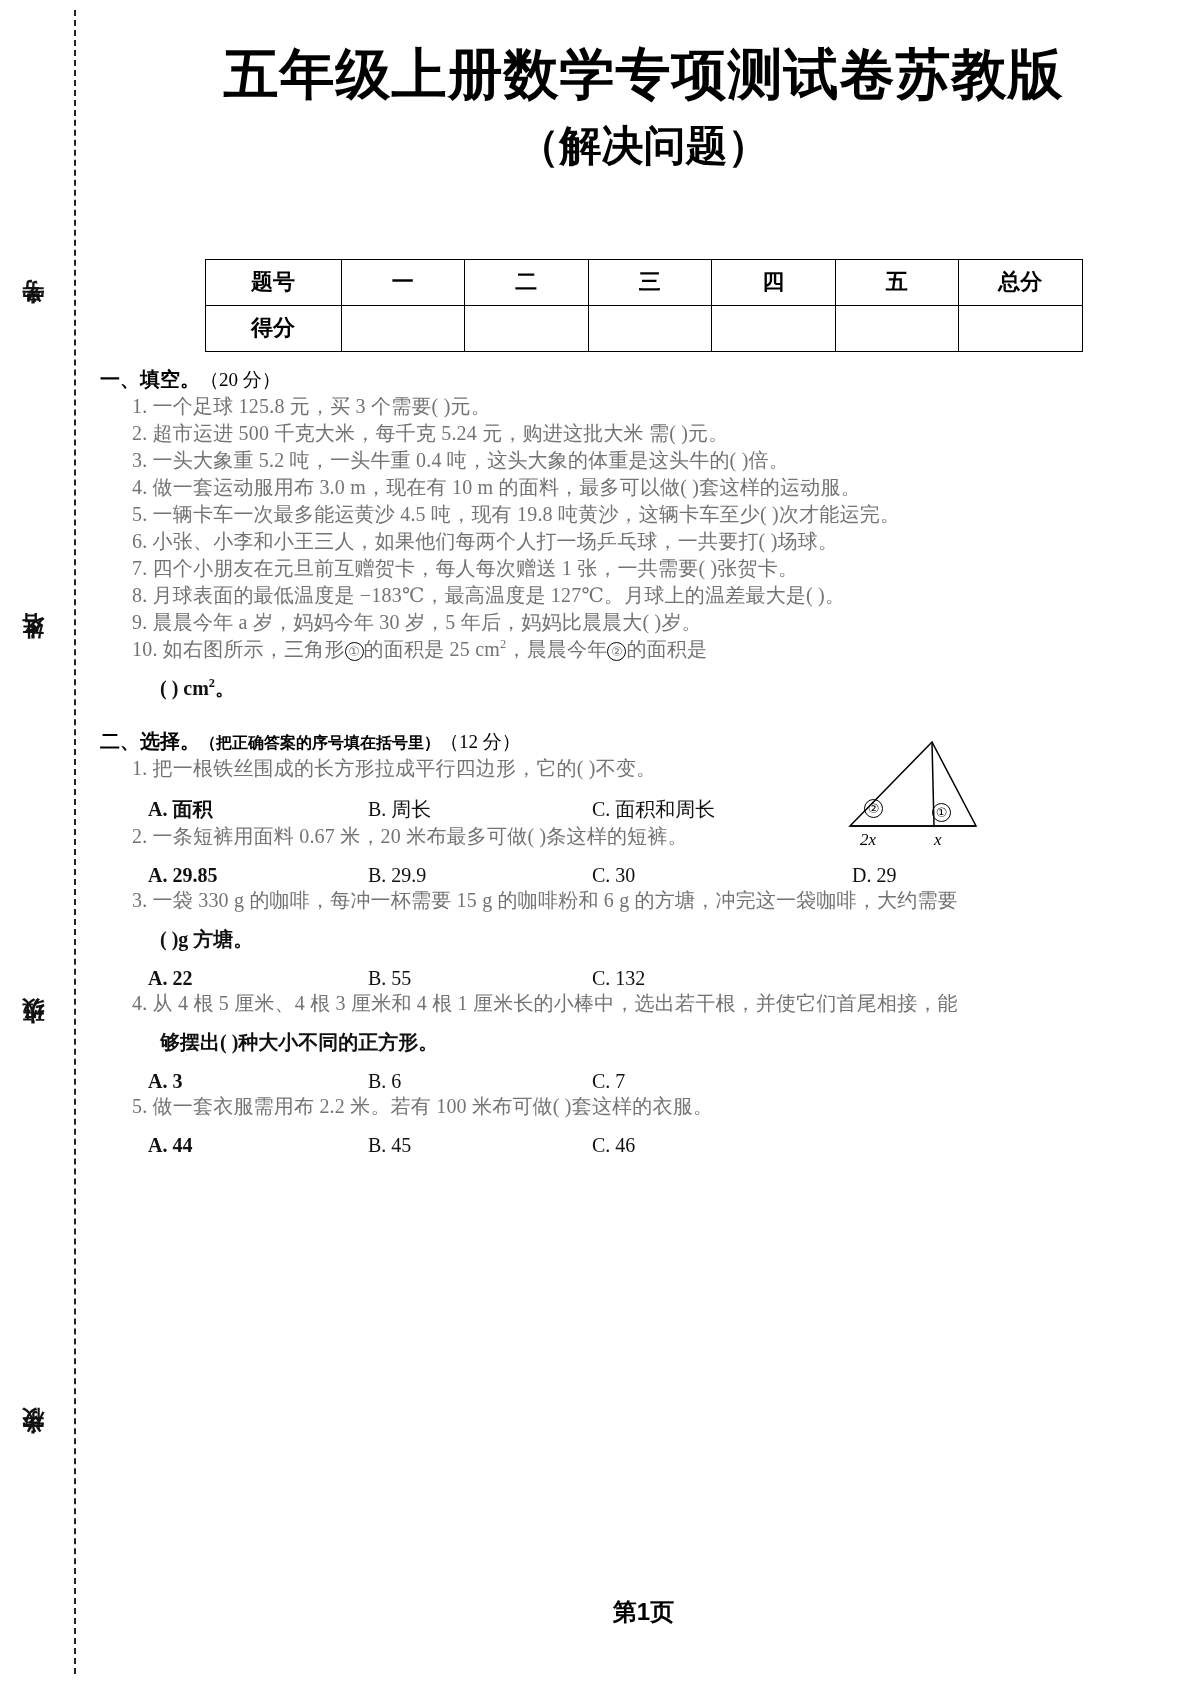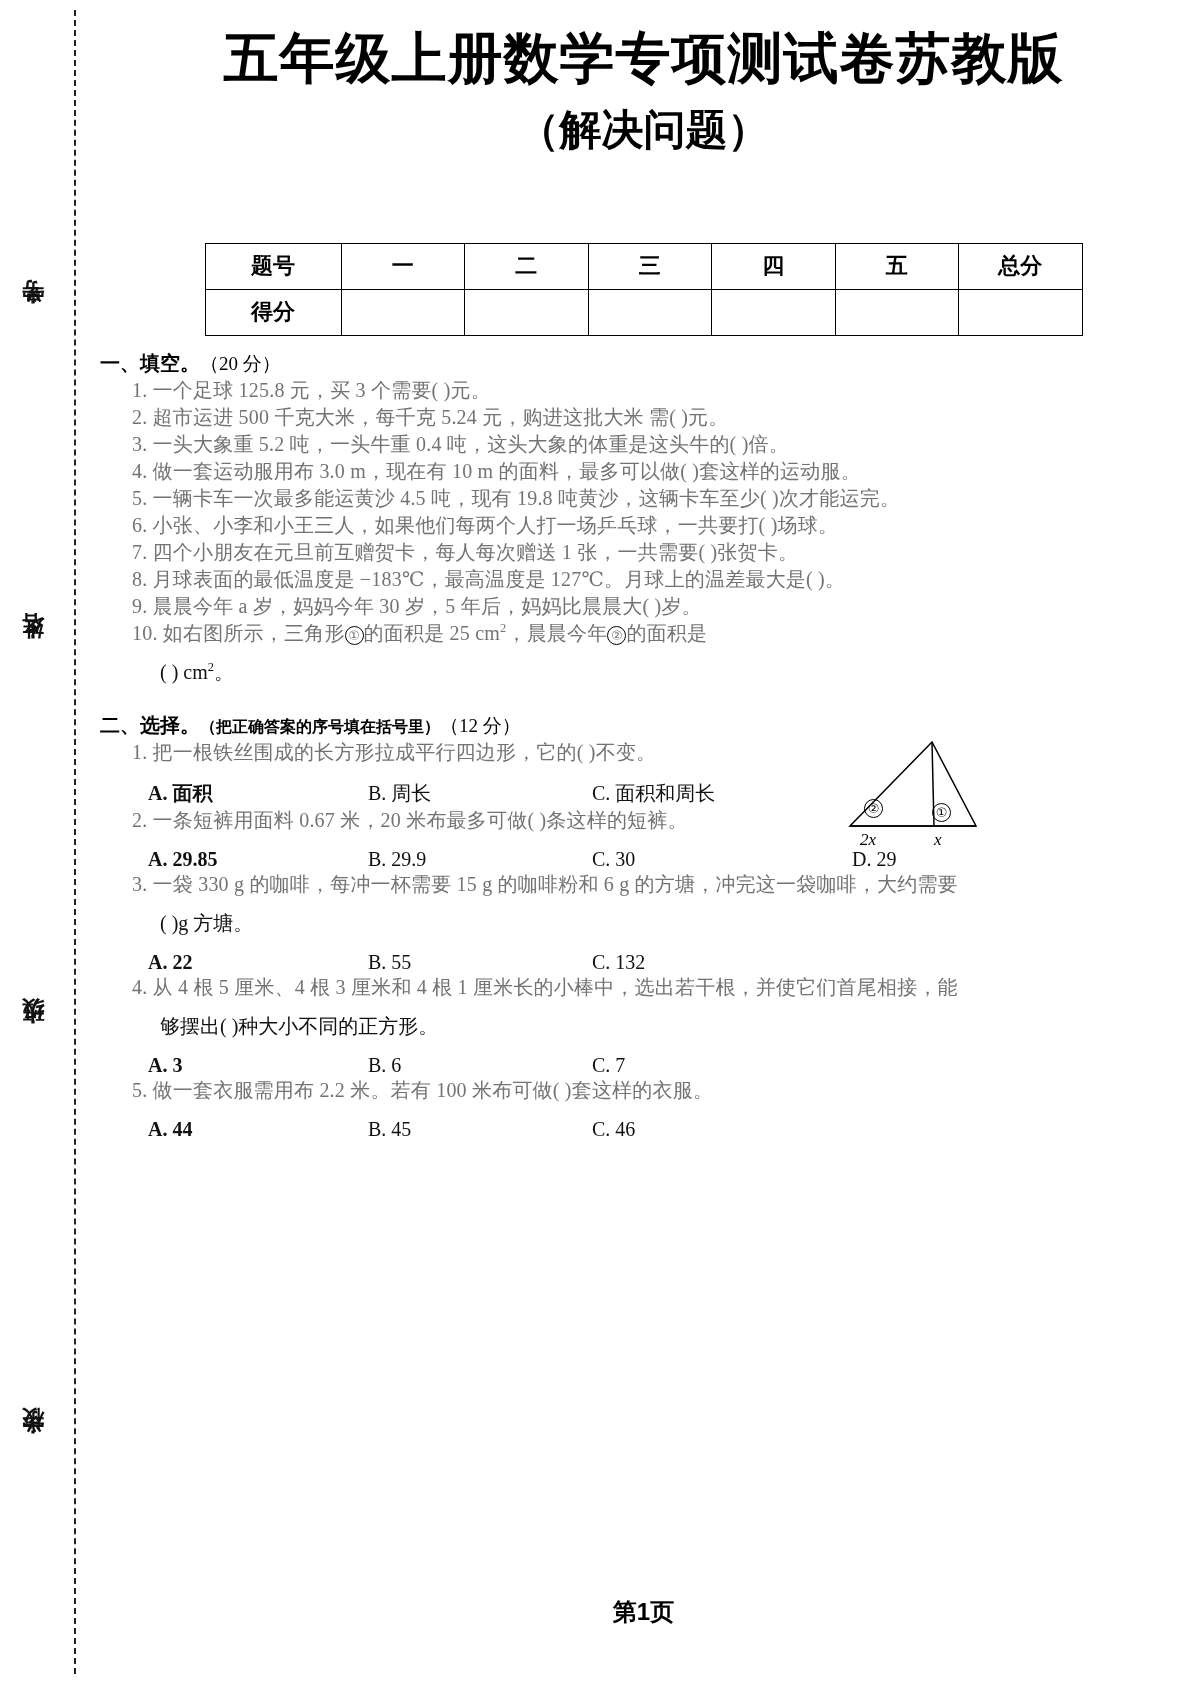--- a/index.html
+++ b/index.html
@@ -48,21 +48,21 @@
 
   
   #page {
     position: absolute;
     left: 96px; top: 0;
     width: 1095px; height: 1684px;
     padding: 0;
   }
 
   
-  .title-wrap { padding-top: 28px; text-align: center; }
+  .title-wrap { padding-top: 44px; text-align: center; }
   .title-main {
     font-family: "Liberation Sans", "DejaVu Sans", sans-serif;
     font-weight: 700;
     font-size: 55px;
     line-height: 1.12;
     letter-spacing: 1px;
     color: #000;
     white-space: nowrap;
   }
   .title-sub {
@@ -118,21 +118,21 @@
   }
 
   .q {
     margin-top: 0;
     margin-left: 36px;
     font-size: 20px;
     line-height: 1.35;
     color: #737373;
     letter-spacing: 0.2px;
   }
-  .q-cont { margin-left: 64px; margin-top: 12px; font-size: 20px; }
+  .q-cont { margin-left: 64px; margin-top: 12px; font-size: 20px; font-weight: bold; }
 
   .opts {
     margin-top: 14px;
     margin-left: 52px;
     font-size: 20px;
     display: flex;
   }
   .opts .op { display: inline-block; }
   .opts .op-a { width: 220px; font-weight: bold; }
   .opts .op-b { width: 224px; }

